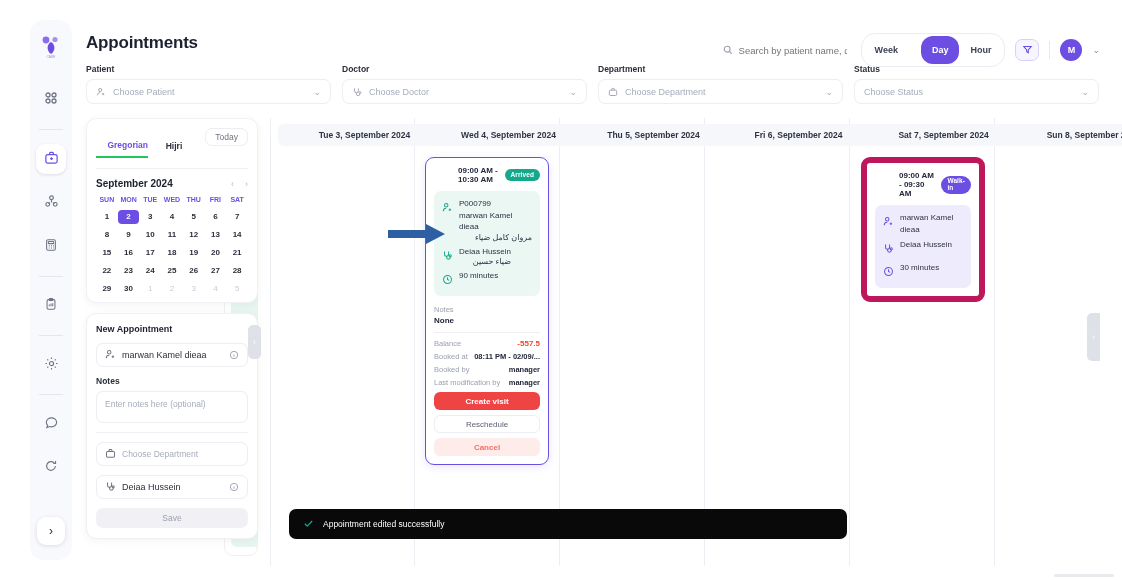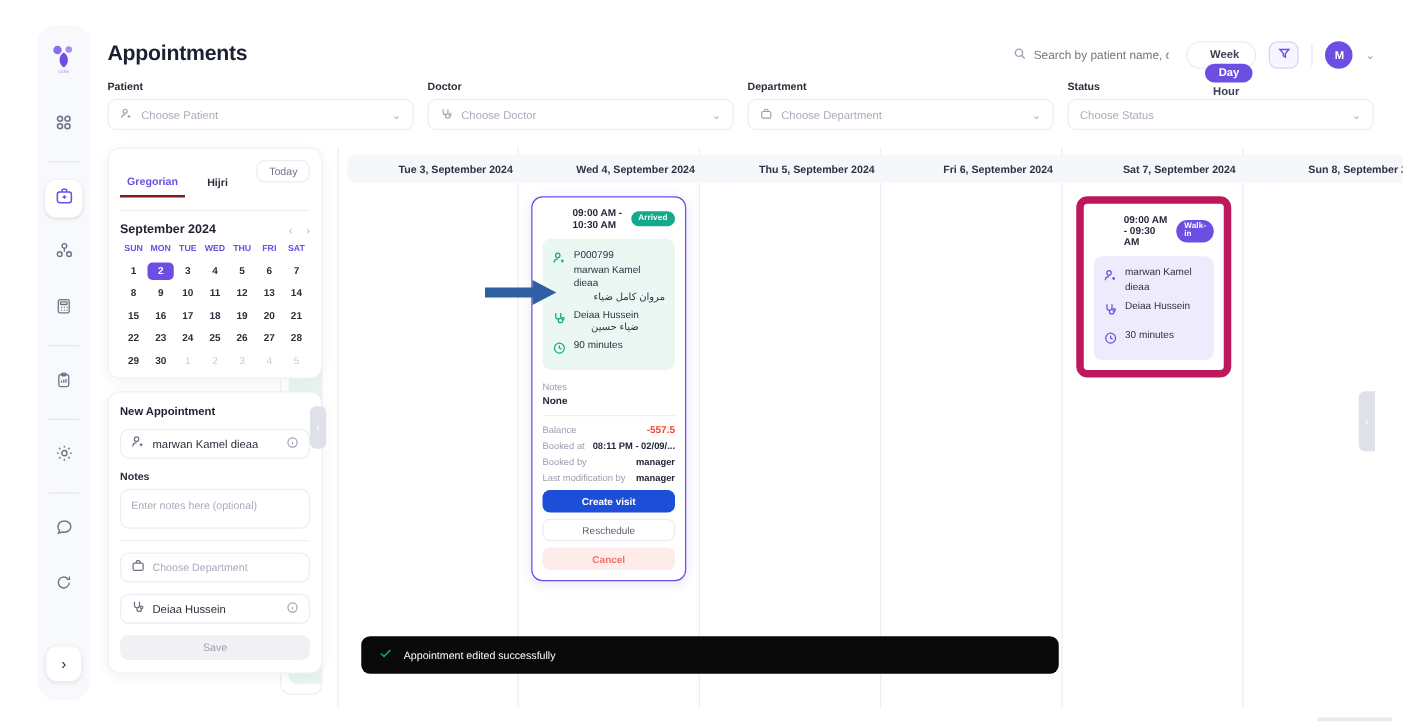--- a/index.html
+++ b/index.html
@@ -45,21 +45,21 @@
   }
   .head-right { position:absolute; right:22px; top:33px; display:flex; align-items:center; gap:10px; }
   .search-wrap { display:flex; align-items:center; gap:6px; margin-right:4px; }
   .search-input {
     border:none; outline:none; background:transparent;
     font-size:9.5px; color:#9aa0b0; width:108px;
     font-family:"Liberation Sans", sans-serif;
   }
   .seg {
     display:flex; align-items:flex-end; background:#fff;
-    border:1px solid #ececf3; border-radius:14px; padding:2px; height:22px;flex-direction:column;
+    border:1px solid #ececf3; border-radius:14px; padding:2px; height:34px;
   }
   .seg-btn {
     font-size:9px; font-weight:bold; color:#3d4154;
     padding:3px 11px; border-radius:12px; line-height:1;
     display:flex; align-items:center; height:100%;
   }
   .seg-btn.active { background:#6c4ee3; color:#fff;margin-left:12px; }
   .filter-btn {
     width:24px;height:22px;border:1px solid #d9d2f8;border-radius:7px;background:#f7f5ff;
     display:flex;align-items:center;justify-content:center;color:#6c4ee3;
@@ -120,21 +120,21 @@
   .notes-val { font-size:8px; font-weight:bold; color:#23273a; margin-top:2px; }
   .hrline { height:1px; background:#eeeef3; margin:7px 0 6px 0; }
   .kv { display:flex; justify-content:space-between; align-items:center; margin-bottom:4px; }
   .kv .k { font-size:7.5px; color:#9aa0b0; }
   .kv .v { font-size:7.5px; font-weight:bold; color:#23273a; }
   .kv .v.neg { color:#f4452f; font-size:8px; }
   .btn {
     height:18px; border-radius:6px; display:flex; align-items:center; justify-content:center;
     font-size:8px; font-weight:bold; margin-top:5px;
   }
-  .btn.primary { background:#1d4ed8; color:#fff; }
+  .btn.primary { background:#ef4444; color:#fff; }
   .btn.ghost { background:#fff; border:1px solid #eceef4; color:#5c6070; font-weight:normal; }
   .btn.danger { background:#fdecea; color:#f4706a; }
 
   
   .peek-card {
     position:absolute; width:34px; border:1px solid #efeff5; border-radius:9px;
     background:#fff; padding:7px 0 7px 0; overflow:hidden;
   }
   .peek-badge { position:absolute; right:-8px; top:6px; width:18px;height:11px;border-radius:7px; }
   .peek-fill { position:absolute; left:6px; right:-6px; top:22px; bottom:8px; border-radius:6px; }
@@ -142,21 +142,21 @@
   
   .lpanel { position:absolute; left:86px; top:118px; width:172px; z-index:20; }
   .cal-card {
     background:#fff; border:1px solid #f0f0f5; border-radius:10px; padding:9px 9px 6px 9px;
     box-shadow:0 2px 10px rgba(30,30,60,.05);
   }
   .cal-tabs { display:flex; align-items:center; gap:0; border-bottom:1px solid #eeeef4; padding-bottom:0; }
   .cal-tab {
     font-size:8.5px; font-weight:bold; color:#2b2f3a; padding:2px 0 6px 0; width:52px; text-align:center;
   }
-  .cal-tab.active { color:#6c4ee3; border-bottom:2px solid #7f1d1d; }
+  .cal-tab.active { color:#6c4ee3; border-bottom:2px solid #22c55e;text-align:right; }
   .today-btn {
     margin-left:auto; font-size:8.5px; color:#6f7484; border:1px solid #ededf2;
     border-radius:7px; padding:3px 9px; background:#fff; margin-bottom:22px;
   }
   .cal-month-row { display:flex; align-items:center; margin:9px 0 7px 0; }
   .cal-month { font-size:10px; font-weight:bold; color:#1d2030; }
   .cal-navs { margin-left:auto; display:flex; gap:11px; color:#b4b8c6; font-size:9px; }
   .cal-grid { display:grid; grid-template-columns:repeat(7, 1fr); row-gap:4px; }
   .dow { font-size:7px; font-weight:bold; color:#6c4ee3; text-align:center; padding-bottom:3px; }
   .day {

